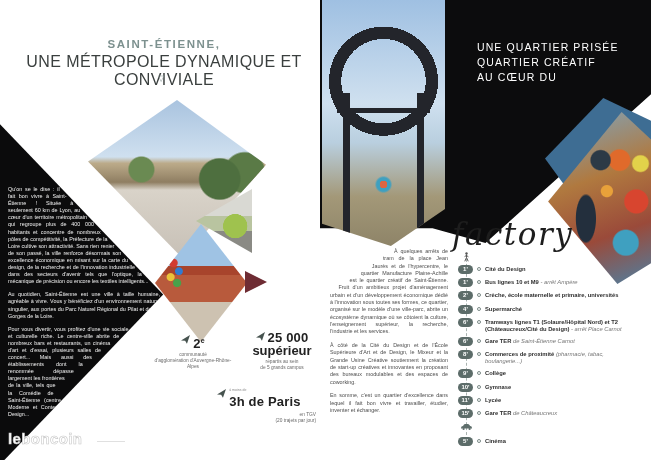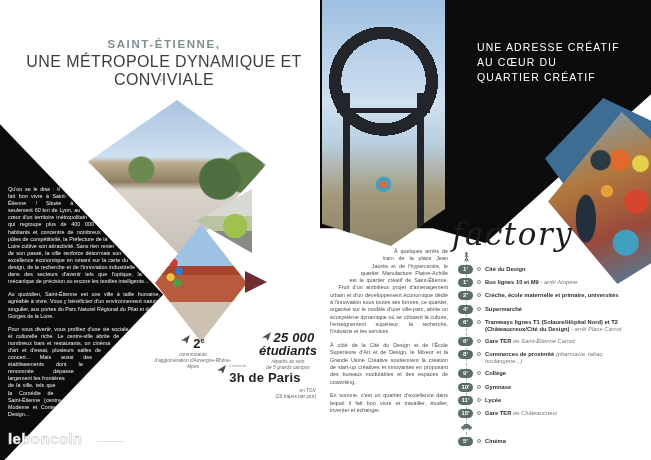--- a/index.html
+++ b/index.html
@@ -51,23 +51,23 @@
   
   .stat { position:absolute; z-index:5; text-align:center; color:#222; }
   .stat .val-row { display:flex; align-items:flex-start; justify-content:center; gap:3px; }
   .stat .val { font-weight:bold; font-size:13px; letter-spacing:.2px; line-height:13px; }
   .stat .val sup { font-size:7px; }
   .stat .val2 { font-weight:bold; font-size:13px; line-height:13px; }
   .stat .note { font-size:3.5px; color:#8a8a8a; text-align:left; line-height:4px; }
   .stat .cap { font-size:4.8px; color:#6a6a6a; line-height:6px; margin-top:2px; }
   .stat.right-cap .cap { text-align:right; }
   .s1 { left:150px; top:334px; width:86px; }
-  .s2 { left:243px; top:331px; width:90px;font-style:italic; }
+  .s2 { left:237px; top:331px; width:90px; }
   .s3 { left:75px;  top:392px; width:122px; }
-  .s4 { left:202px; top:364px; width:114px; }
+  .s4 { left:202px; top:388px; width:114px; }
   .plane { width:9px; height:9px; flex:none; margin-top:1px; }
 
   .watermark { position:absolute; left:8px; top:430px; z-index:6; font-size:15px; font-weight:bold;
     color:#fff; letter-spacing:.4px; -webkit-text-stroke:.6px #c9c9c9; }
   .wm-line { position:absolute; left:97px; top:441px; width:28px; height:1px; background:#e0e0e0; z-index:6; }
 
   
   .black-right { position:absolute; left:320px; top:0; width:331px; height:248px; background:#0c0c0d;
     clip-path:polygon(0 0, 100% 0, 100% 38%, 50% 98%, 34% 92%, 0 92%); z-index:1; }
   .r-title { position:absolute; left:477px; top:40px; z-index:4; color:#fff;
@@ -155,21 +155,21 @@
     <div class="cap"><span>communauté</span><br><span>d'agglomération d'Auvergne-Rhône-Alpes</span></div>
   </div>
 
   <div class="stat s2">
     <div class="val-row">
       <svg class="plane" viewBox="0 0 10 10">
           <path d="M0 6.2 L10 0 L6.6 9.6 L4.6 6.4 Z" fill="#46534f"></path>
         </svg>
       <span class="val">25 000</span>
     </div>
-    <div class="val2">étudiants</div>
+    <div class="val2">supérieur</div>
     <div class="cap"><span>répartis au sein</span><br><span>de 5 grands campus</span></div>
   </div>
 
 
   <div class="stat s4 right-cap">
     <div class="val-row">
       <svg class="plane" viewBox="0 0 10 10">
           <path d="M0 6.2 L10 0 L6.6 9.6 L4.6 6.4 Z" fill="#46534f"></path>
         </svg>
       <span>
@@ -182,23 +182,23 @@
 
   <div class="watermark">leboncoin</div>
   <div class="wm-line"></div>
 
   <div class="black-right"></div>
   <div class="tri-blue"></div>
   <div class="ph ph-gate"></div>
   <div class="ph ph-graffiti"></div>
 
   <div class="r-title">
-    <div>UNE ADRESSE CRÉATIF</div>
+    <div>UNE QUARTIER PRISÉE</div>
+    <div>QUARTIER CRÉATIF</div>
     <div>AU CŒUR DU</div>
-    <div>QUARTIER CRÉATIF</div>
   </div>
   <div class="tri-marker tri-right">▽</div>
 
   <div class="r-body">
     <div class="sp-gate"></div>
     <p>À quelques arrêts de tram de la place Jean Jaurès et de l'hypercentre, le quartier Manufacture Plaine-Achille est le quartier créatif de Saint-Étienne. Fruit d'un ambitieux projet d'aménagement urbain et d'un développement économique dédié à l'innovation sous toutes ses formes, ce quartier, organisé sur le modèle d'une ville-parc, abrite un écosystème dynamique où se côtoient la culture, l'enseignement supérieur, la recherche, l'industrie et les services.</p>
     <p>À côté de la Cité du Design et de l'École Supérieure d'Art et de Design, le Mixeur et la Grande Usine Créative soutiennent la création de start-up créatives et innovantes en proposant des bureaux modulables et des espaces de coworking.</p>
     <p>En somme, c'est un quartier d'excellence dans lequel il fait bon vivre et travailler, étudier, inventer et échanger.</p>
   </div>
 

